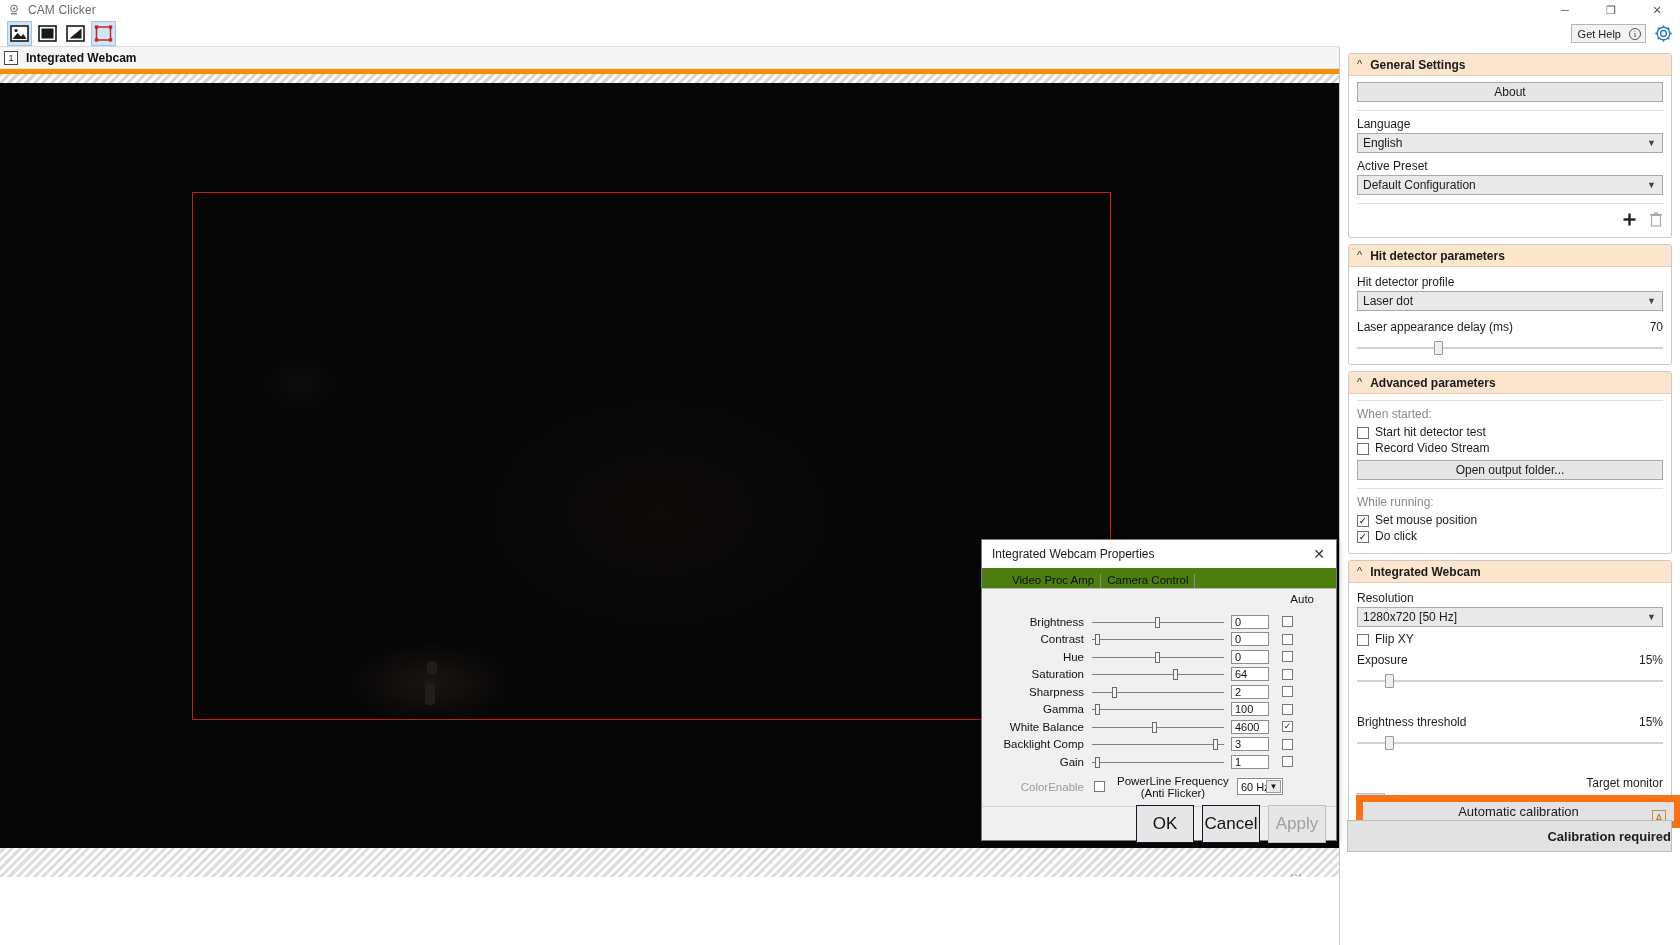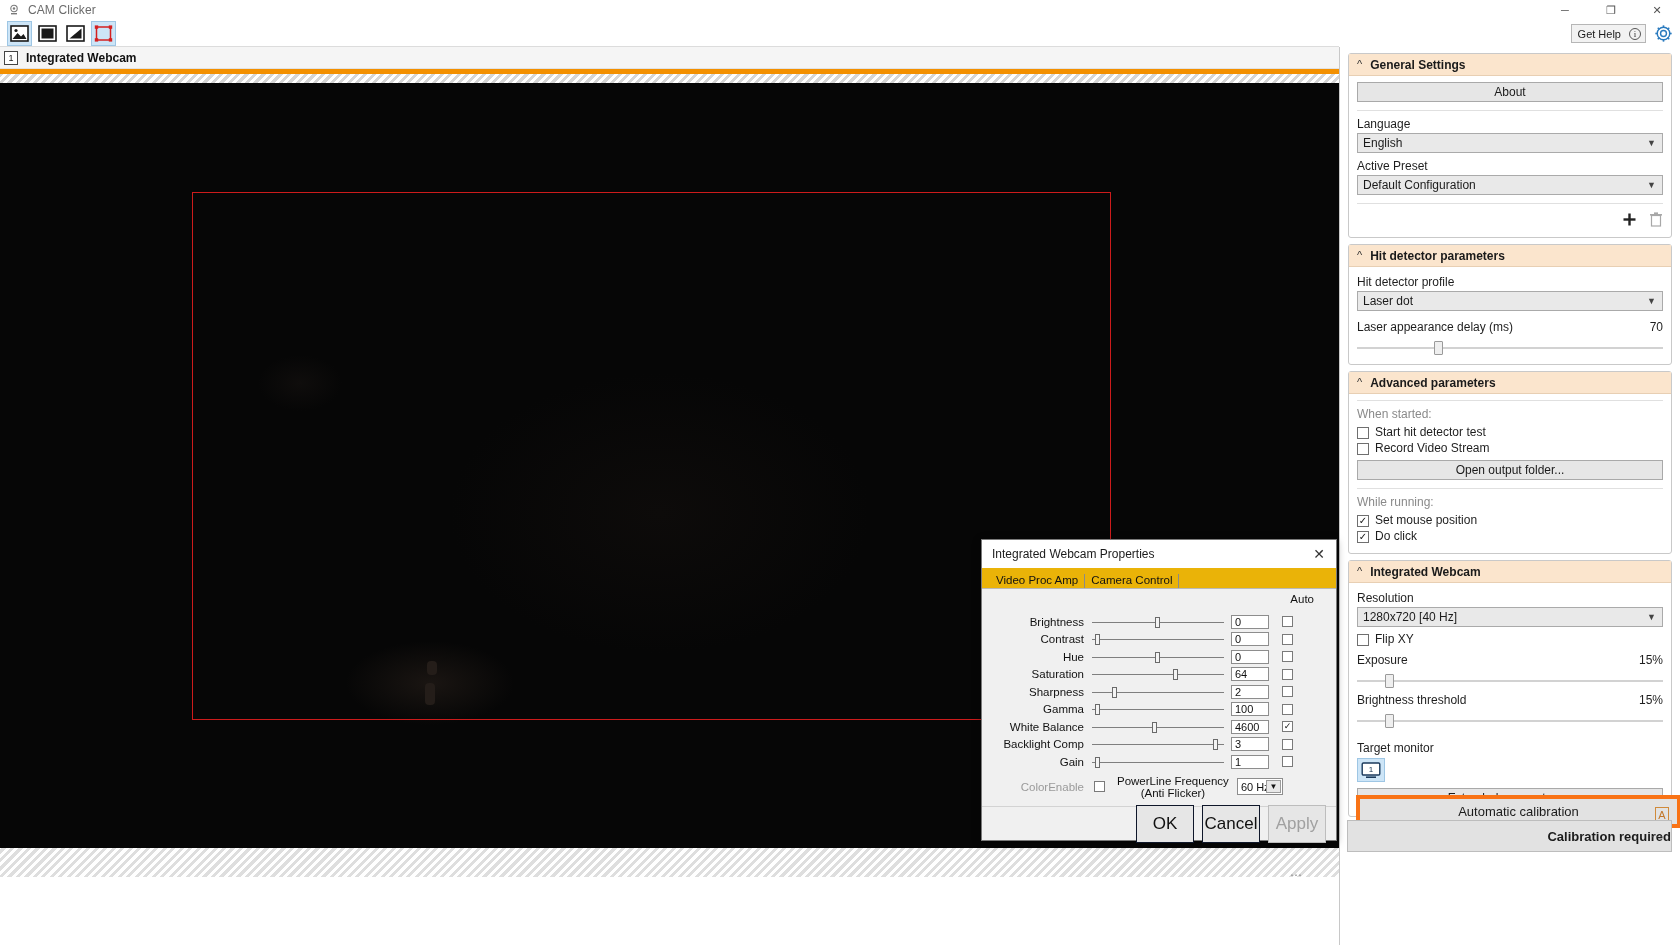--- a/index.html
+++ b/index.html
@@ -188,21 +188,21 @@
   .chktext { font-size: 12px; color: #1e1e1e; }
 
   .monitor-btn {
     width: 28px; height: 24px; background:#cde5f7; border:1px solid #9ec6e4;
     display:flex; align-items:center; justify-content:center; margin-top:3px;
   }
   .mon-glyph { width:20px; height:17px; }
 
   .bigbtn {
     margin: 6px 8px 0 8px; height: 33px; background: #e2e2e2;
-    border: 4px solid #f97316; position: relative;
+    border: 7px solid #f97316; position: relative;
     display:flex; align-items:center; justify-content:center;
   }
   .bigbtn .t { font-size: 13px; color:#1b1b1b; }
   .akey {
     position:absolute; right:8px; top:8px; width:14px; height:16px;
     border:1px solid #d08a3a; color:#c2772a; font-size:11px;
     display:flex; align-items:center; justify-content:center;
   }
   .statusbar {
     position:absolute; left:1347px; top:820px; width:325px; height:32px;
@@ -222,22 +222,22 @@
     height: 28px; background: #ffffff; display:flex; align-items:center;
     padding-left: 10px; position: relative; text-align: right;
   }
   .dlg-title .t { font-size: 12px; color: #1b1b1b; }
   .dlg-close {
     position:absolute; right: 0; top: 0; width: 34px; height: 28px;
     display:flex; align-items:center; justify-content:center;
     font-size: 14px; color: #333;
   }
   .tabs {
-    height: 20px; padding-left: 8px; display:flex; align-items:flex-end;
-    background:#eab308;
+    height: 20px; padding-left: 24px; display:flex; align-items:flex-end;
+    background:#4d7c0f;
   }
   .tab {
     font-size: 11.5px; color:#111; padding: 0 6px 2px 6px;
     border-right: 1px solid #8a8a8a;
   }
   .tab.active { font-weight: normal; }
   .tabs-underline { height:1px; background:#b9b9b9; margin: 0; }
 
   .dlg-body { padding: 10px 10px 0 10px; position: relative; height: 212px; }
   .auto-hdr {
@@ -479,44 +479,44 @@
     </div>
 
     <div class="panel">
       <div class="panel-head">
         <span class="chev">^</span>
         <span class="panel-title">Integrated Webcam</span>
       </div>
       <div class="panel-body">
         <div class="lbl">Resolution</div>
         <div class="combo">
-          <span>1280x720 [40 Hz]</span>
+          <span>1280x720 [50 Hz]</span>
           <span class="caret">▼</span>
         </div>
         <div class="chkrow" style="margin-top:5px;">
           <span class="chk"></span>
           <span class="chktext">Flip XY</span>
         </div>
         <div class="row-between" style="margin-top:5px;">
           <span class="lbl">Exposure</span>
           <span class="val">15%</span>
         </div>
         <div class="slider">
           <div class="track"></div>
           <div class="thumb" style="left:9%;"></div>
         </div>
-        <div class="row-between" style="margin-top:2px;gap:44px;">
+        <div class="row-between" style="margin-top:24px;gap:44px;">
           <span class="lbl">Brightness threshold</span>
           <span class="val">15%</span>
         </div>
         <div class="slider">
           <div class="track"></div>
           <div class="thumb" style="left:9%;"></div>
         </div>
-        <div class="lbl" style="margin-top:12px;">Target monitor</div>
+        <div class="lbl" style="margin-top:25px;text-align:right;">Target monitor</div>
         <div class="monitor-btn">
           <svg class="mon-glyph" viewBox="0 0 20 17">
             <rect x="1.2" y="1" width="17.6" height="12" rx="1.2" fill="#fff" stroke="#1b3a5c" stroke-width="1.4"></rect>
             <rect x="5" y="14.4" width="10" height="1.6" fill="#1b3a5c"></rect>
             <text x="10" y="9.6" font-size="8" text-anchor="middle" fill="#12304f" font-family="Liberation Sans, sans-serif">1</text>
           </svg>
         </div>
         <div class="btn" style="margin-top:6px;">Extended parameters...</div>
       </div>
     </div>

